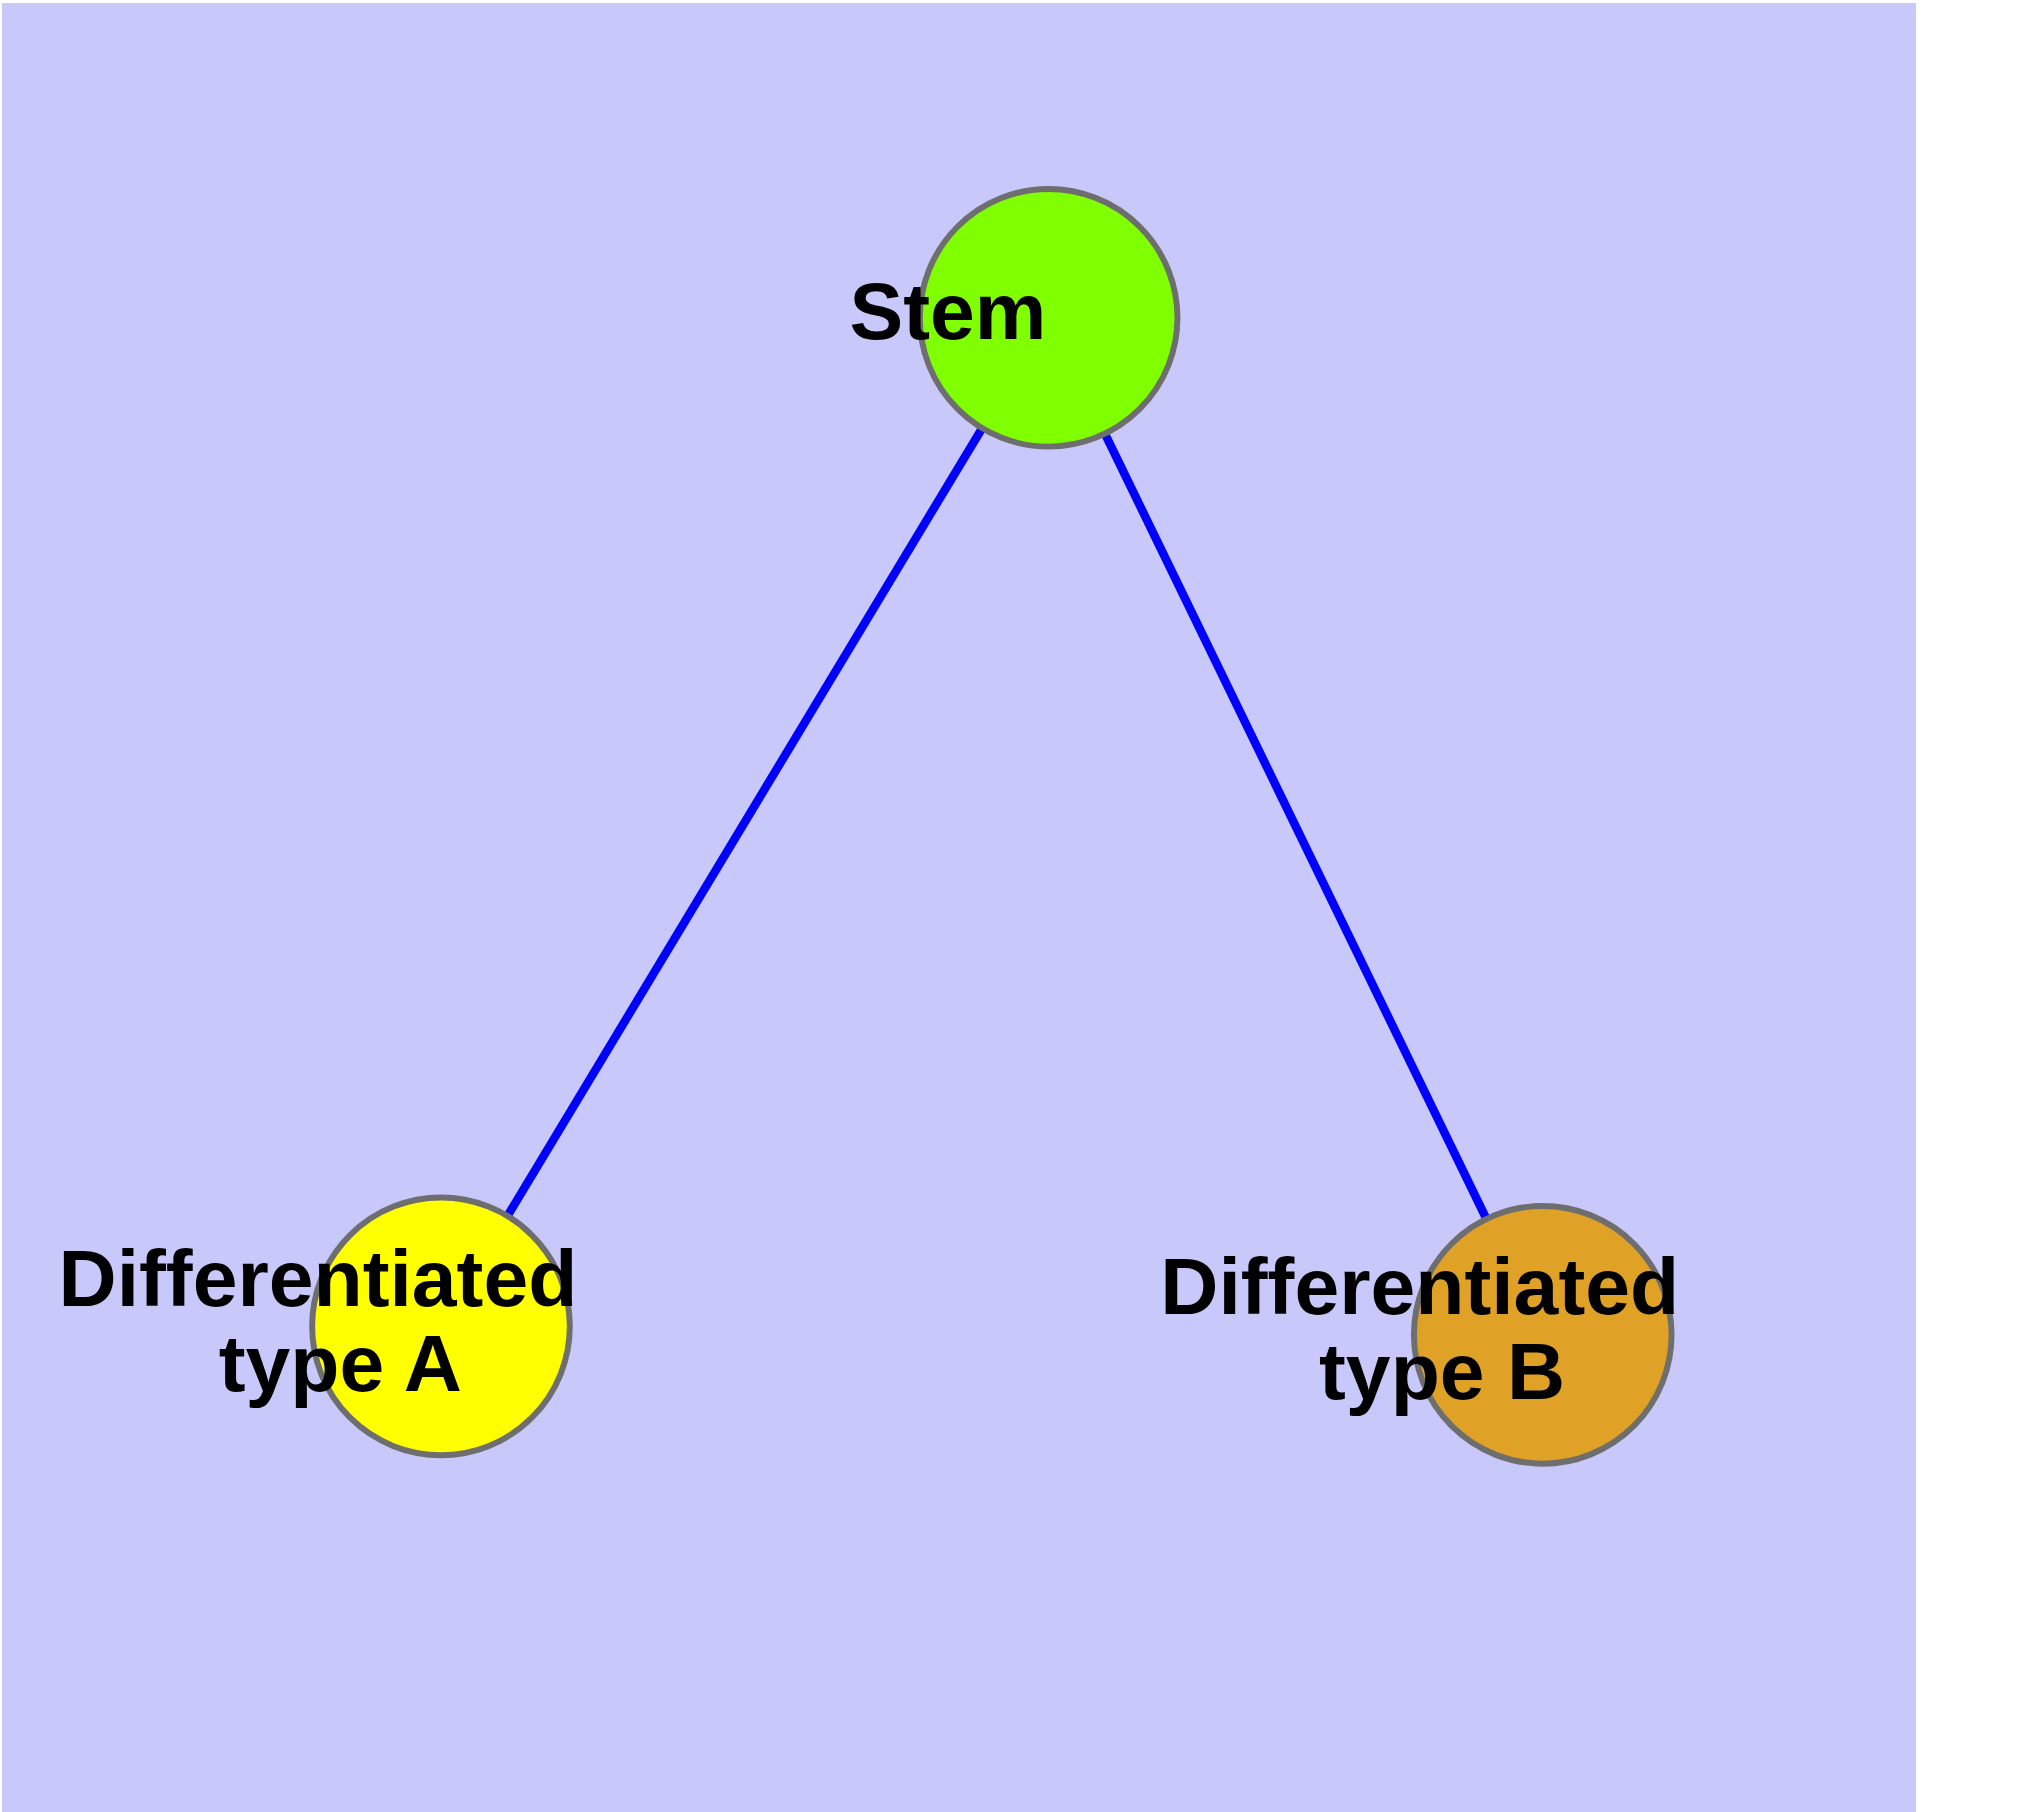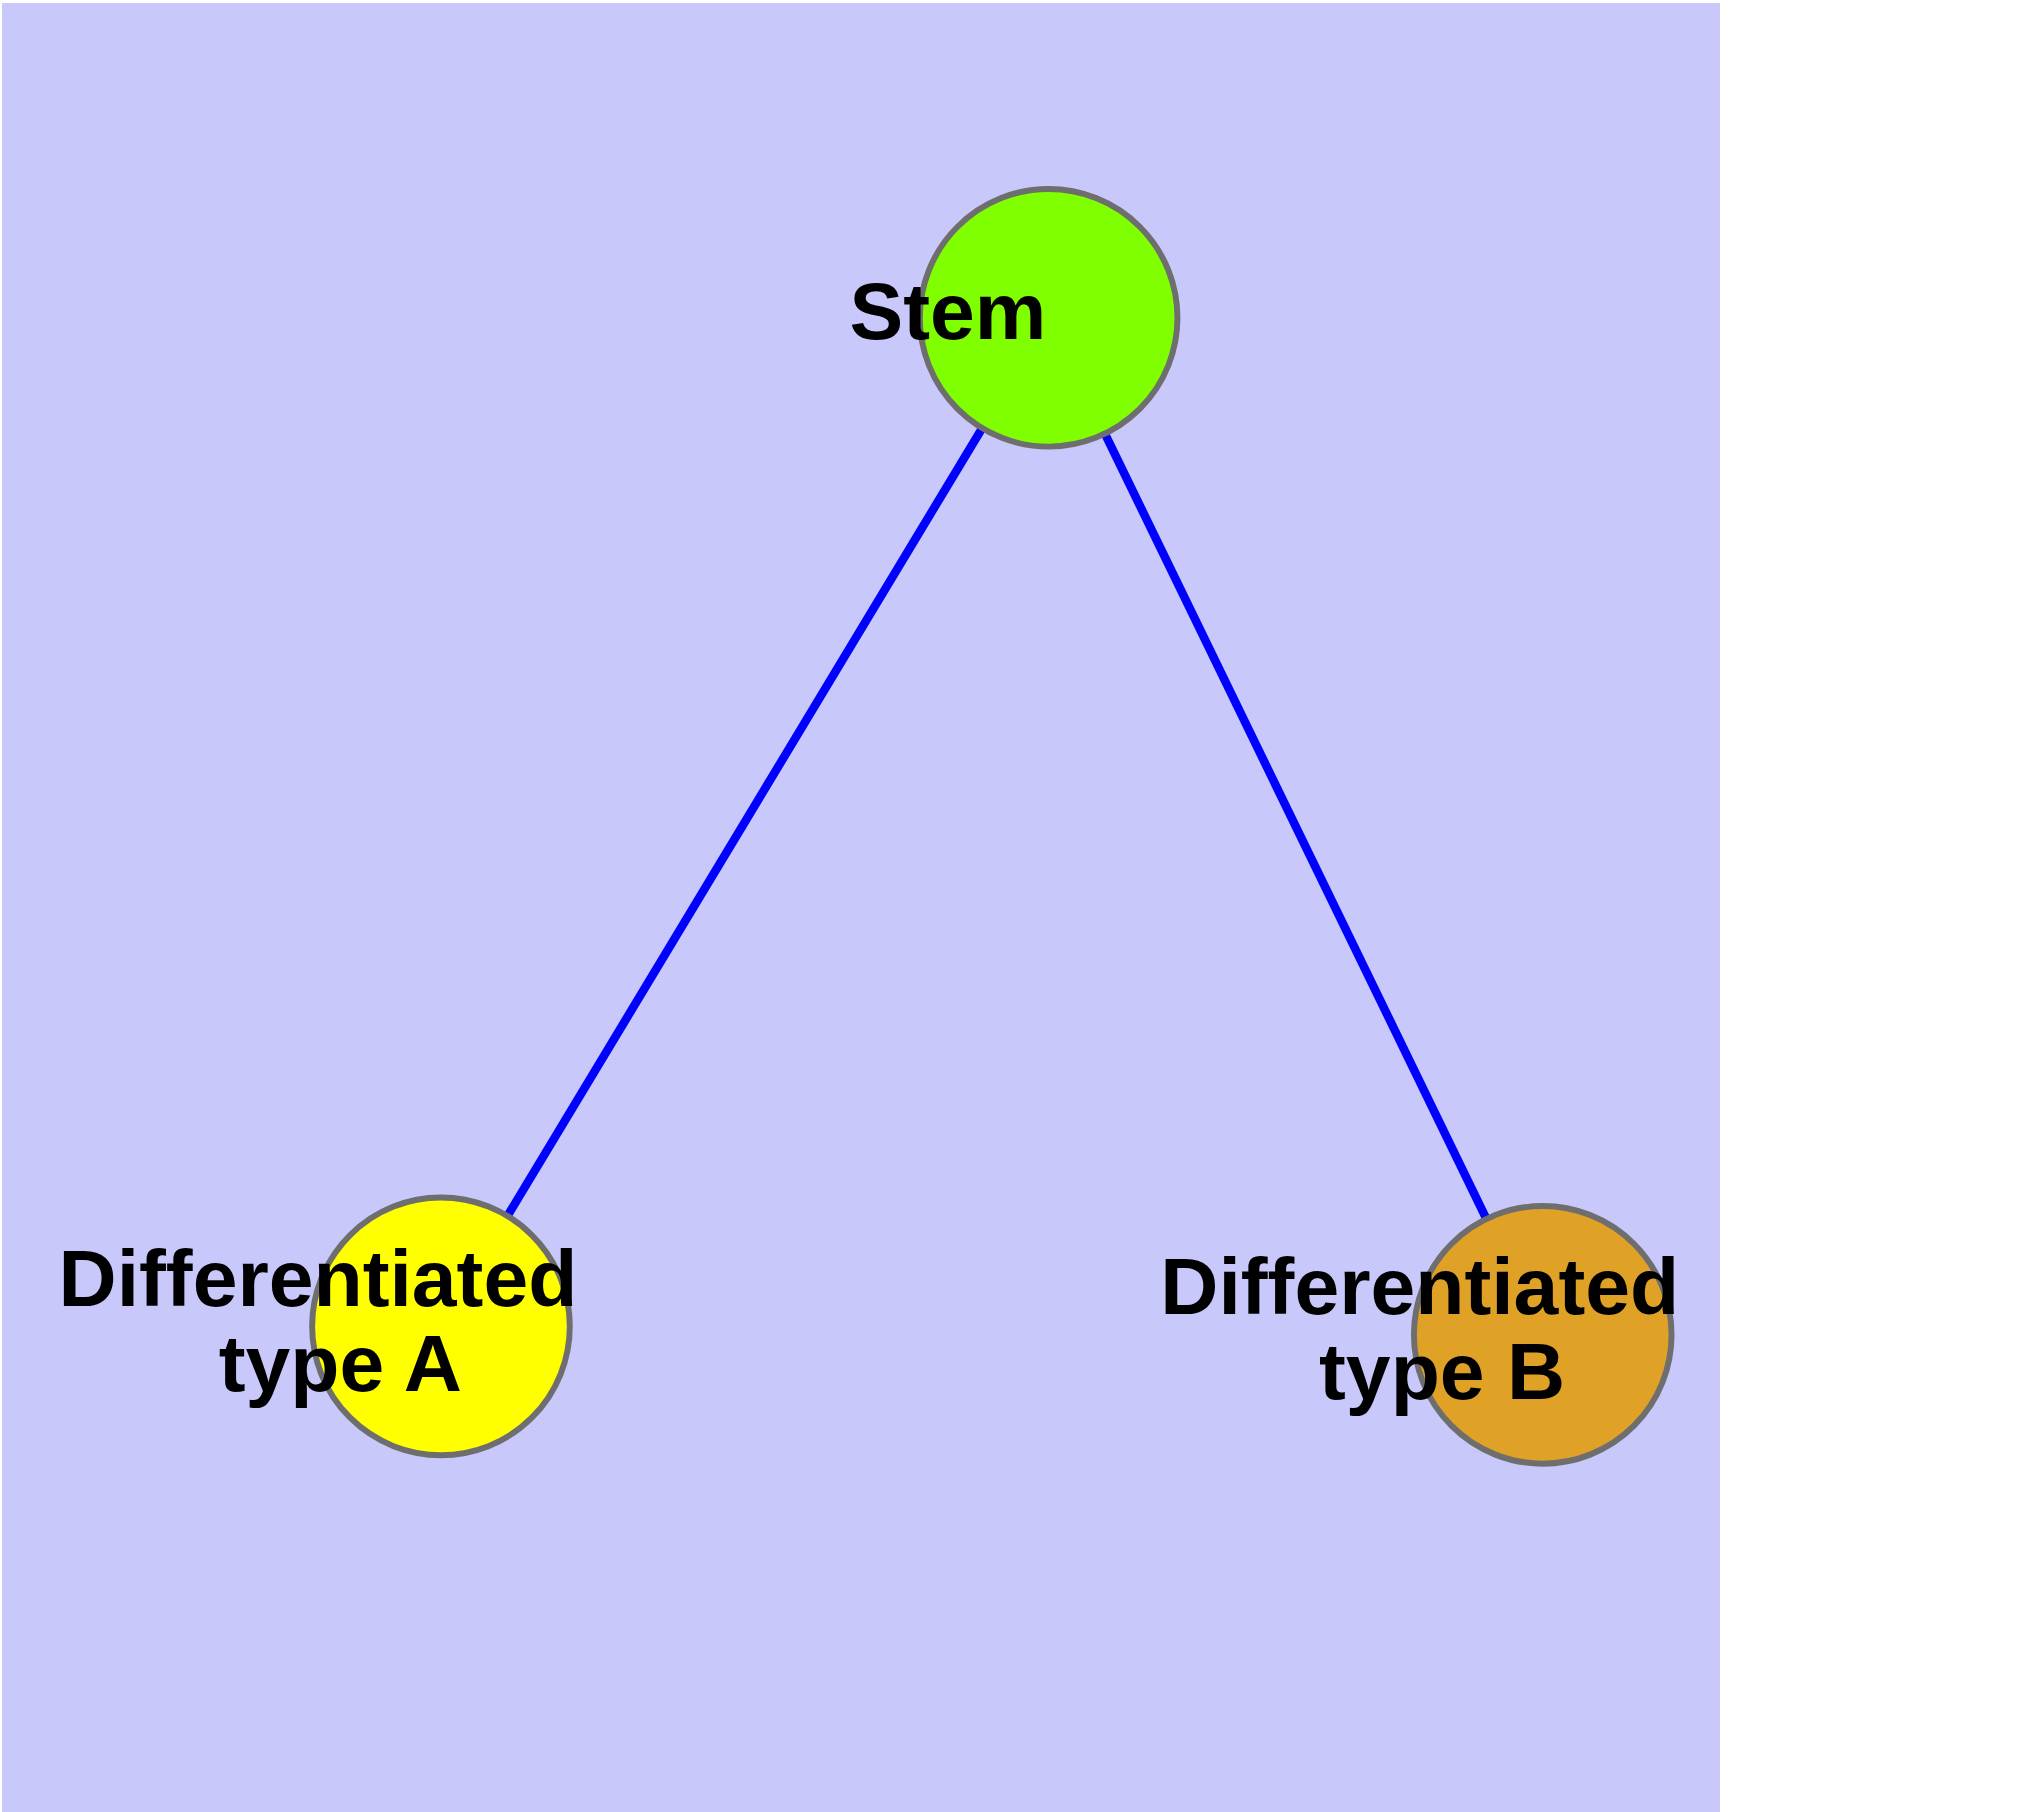--- a/index.html
+++ b/index.html
@@ -3,21 +3,21 @@
 <meta charset="utf-8">
 <title>Cell differentiation graph</title>
 <style>
   html, body {
     margin: 0;
     padding: 0;
     background: #ffffff;
   }
   #canvas {
     position: relative;
-    width: 1720px;
+    width: 1916px;
     height: 1812px;
     overflow: hidden;
     background: #ffffff;
     font-family: "Liberation Sans", "DejaVu Sans", sans-serif;
   }
   #plot-area {
     position: absolute;
     left: 1.7px;
     top: 3.4px;
     width: 2019px;

